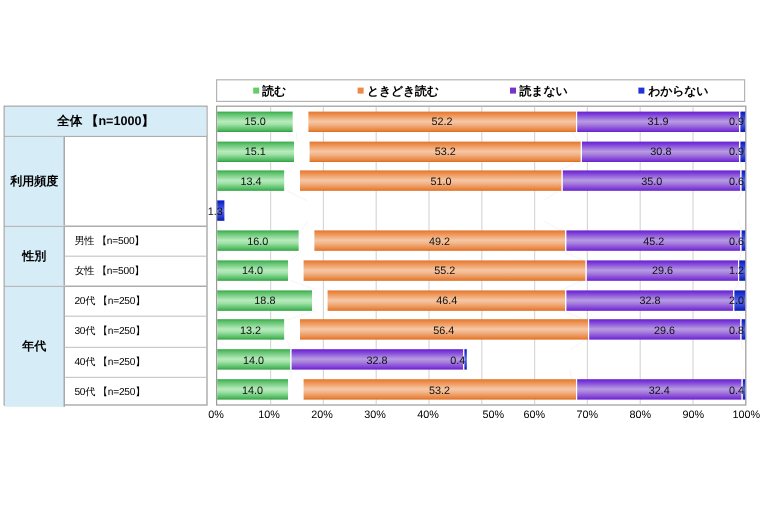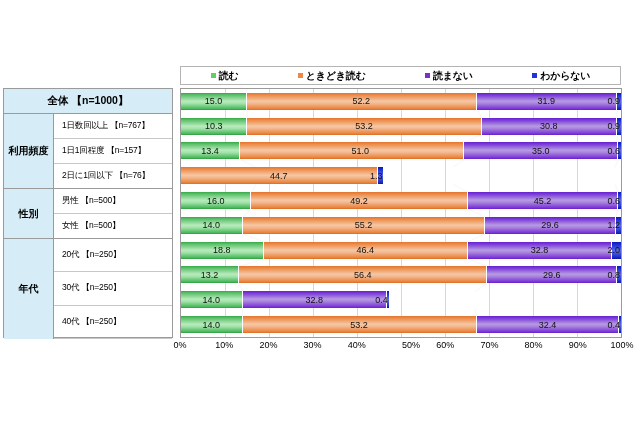--- a/index.html
+++ b/index.html
@@ -178,20 +178,21 @@
     overflow: visible;
     white-space: nowrap;
   }
   .seg-green {
     background: linear-gradient(to bottom,#35a845 0%,#5cc06a 12%,#b8ebbd 48%,#a2e3aa 62%,#4bb85c 92%,#2e9c3e 100%);
     border-right: 1px solid #ffffff;
   }
   .seg-orange {
     background: linear-gradient(to bottom,#e2752f 0%,#ec8a46 12%,#f6c7a4 48%,#f2b78e 62%,#e9833c 92%,#d96c24 100%);
     border-right: 1px solid #ffffff;
+    margin-left: 12px;
   }
   .seg-purple {
     background: linear-gradient(to bottom,#6621cf 0%,#7a39d8 12%,#b79be2 48%,#a882dd 62%,#7b36d6 92%,#6520c9 100%);
     border-right: 1px solid #ffffff;
   }
   .seg-blue {
     background: linear-gradient(to bottom,#0a18b8 0%,#2436d6 20%,#5a6ae8 50%,#2a3cd2 80%,#0a18b0 100%);
   }
   .seg-label {
     position: relative;
@@ -244,39 +245,35 @@
         <span class="legend-label">わからない</span>
       </div>
     </div>
 
   <div class="table" id="table-box">
       <div class="trow grp-end" style="height: 25px;">
         <div class="lbl-cell row-total">全体 【n=1000】</div>
       </div>
       <div class="group-block" style="height: 75px; border-bottom: 1px solid rgb(154, 154, 154);">
         <div class="cat-cell">利用頻度</div>
-        <div class="group-rows">
-          <div class="sub-row">1日数回以上 【n=767】</div>
-          <div class="sub-row">1日1回程度 【n=157】</div>
-          <div class="sub-row lastsub">2日に1回以下 【n=76】</div>
-        </div>
       </div>
       <div class="group-block" style="height: 50px; border-bottom: 1px solid rgb(154, 154, 154);">
         <div class="cat-cell">性別</div>
         <div class="group-rows">
           <div class="sub-row">男性 【n=500】</div>
           <div class="sub-row lastsub">女性 【n=500】</div>
         </div>
       </div>
       <div class="group-block" style="height: 100px; border-bottom: none;">
         <div class="cat-cell">年代</div>
         <div class="group-rows">
           <div class="sub-row">20代 【n=250】</div>
           <div class="sub-row">30代 【n=250】</div>
           <div class="sub-row">40代 【n=250】</div>
+          <div class="sub-row lastsub">50代 【n=250】</div>
         </div>
       </div>
     </div>
 
   <div class="plot">
     <div class="gridlines" id="gridlines">
         <div class="gridline" style="left: 10%;"></div>
         <div class="gridline" style="left: 20%;"></div>
         <div class="gridline" style="left: 30%;"></div>
         <div class="gridline" style="left: 40%;"></div>
@@ -299,21 +296,21 @@
               <span class="seg-label">31.9</span>
             </div>
             <div class="seg seg-blue" title="わからない: 0.9" style="width: 0.9%;">
               <span class="seg-label">0.9</span>
             </div>
           </div>
         </div>
         <div class="bar-slot" style="height: 10%;">
           <div class="bar">
             <div class="seg seg-green" title="読む: 15.1" style="width: 15.1%;">
-              <span class="seg-label">10.3</span>
+              <span class="seg-label">15.1</span>
             </div>
             <div class="seg seg-orange" title="ときどき読む: 53.2" style="width: 53.2%;">
               <span class="seg-label">53.2</span>
             </div>
             <div class="seg seg-purple" title="読まない: 30.8" style="width: 30.8%;">
               <span class="seg-label">30.8</span>
             </div>
             <div class="seg seg-blue" title="わからない: 0.9" style="width: 0.9%;">
               <span class="seg-label">0.9</span>
             </div>
@@ -330,23 +327,20 @@
             <div class="seg seg-purple" title="読まない: 35.0" style="width: 35%;">
               <span class="seg-label">35.0</span>
             </div>
             <div class="seg seg-blue" title="わからない: 0.6" style="width: 0.6%;">
               <span class="seg-label">0.6</span>
             </div>
           </div>
         </div>
         <div class="bar-slot" style="height: 10%;">
           <div class="bar">
-            <div class="seg seg-orange" title="ときどき読む: 44.7" style="width: 44.7%;">
-              <span class="seg-label">44.7</span>
-            </div>
             <div class="seg seg-blue" title="わからない: 1.3" style="width: 1.3%;">
               <span class="seg-label">1.3</span>
             </div>
           </div>
         </div>
         <div class="bar-slot" style="height: 10%;">
           <div class="bar">
             <div class="seg seg-green" title="読む: 16.0" style="width: 16%;">
               <span class="seg-label">16.0</span>
             </div>

